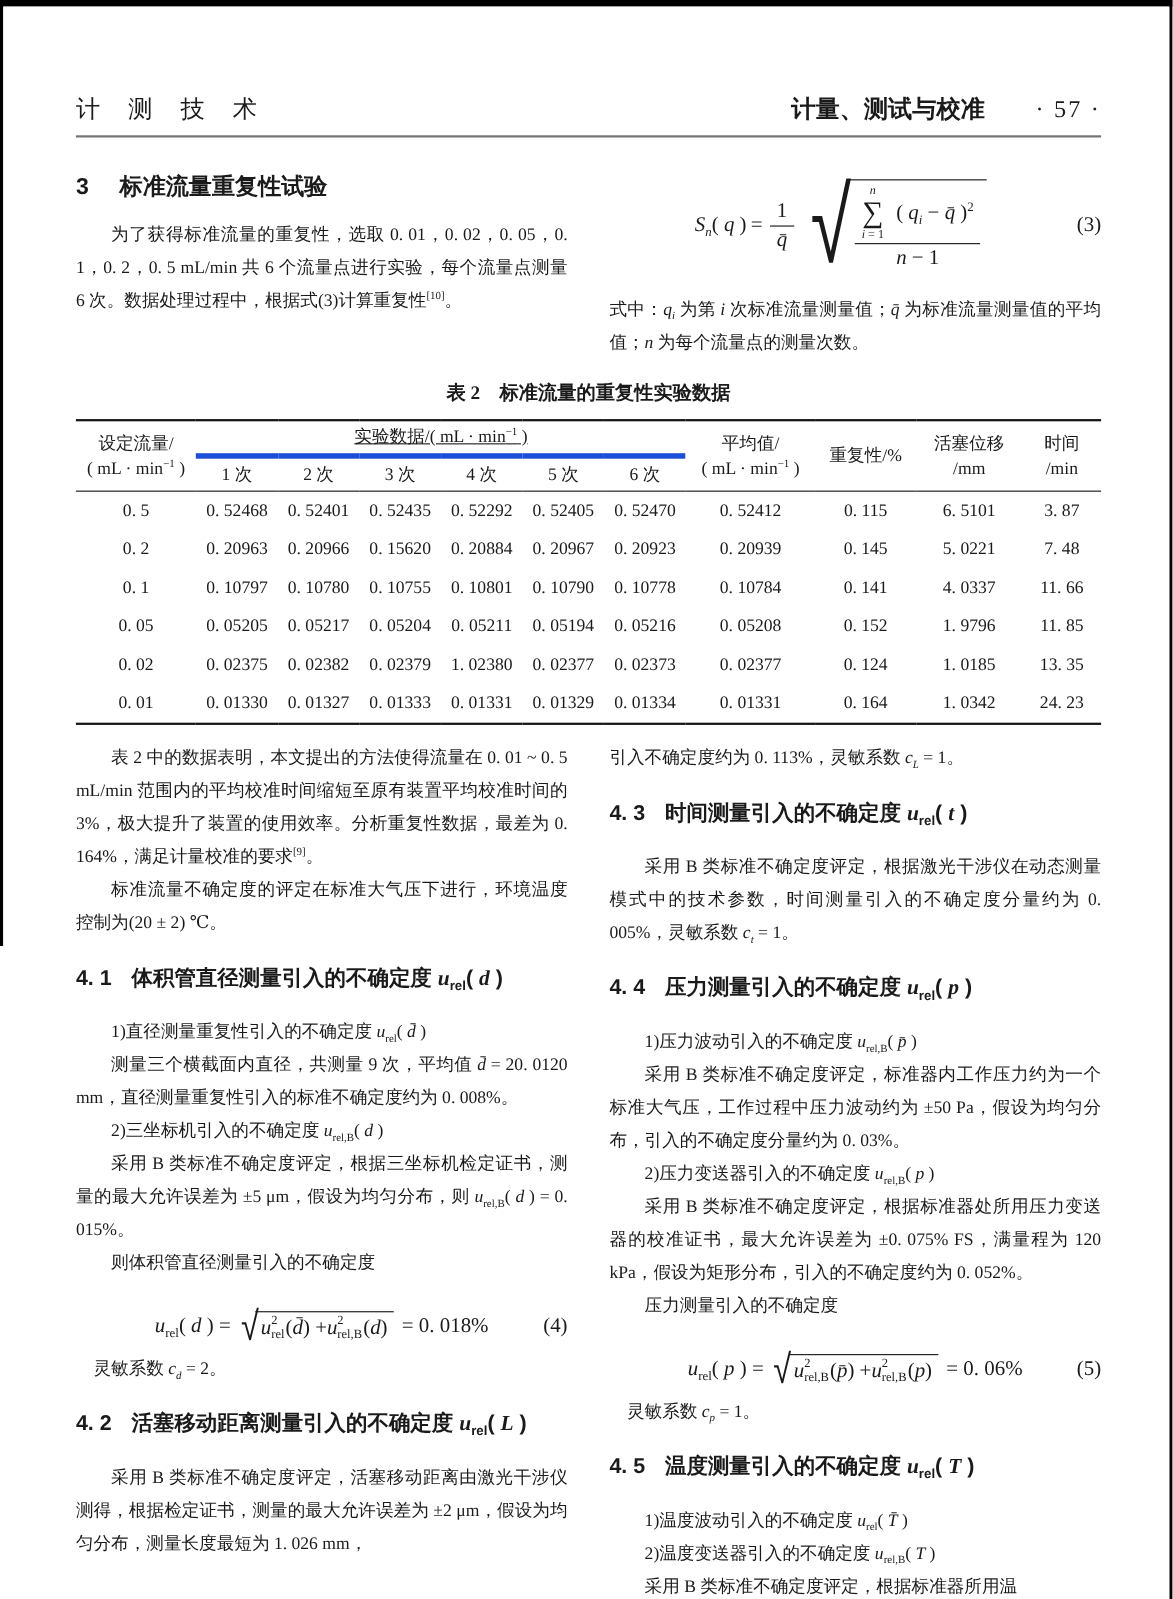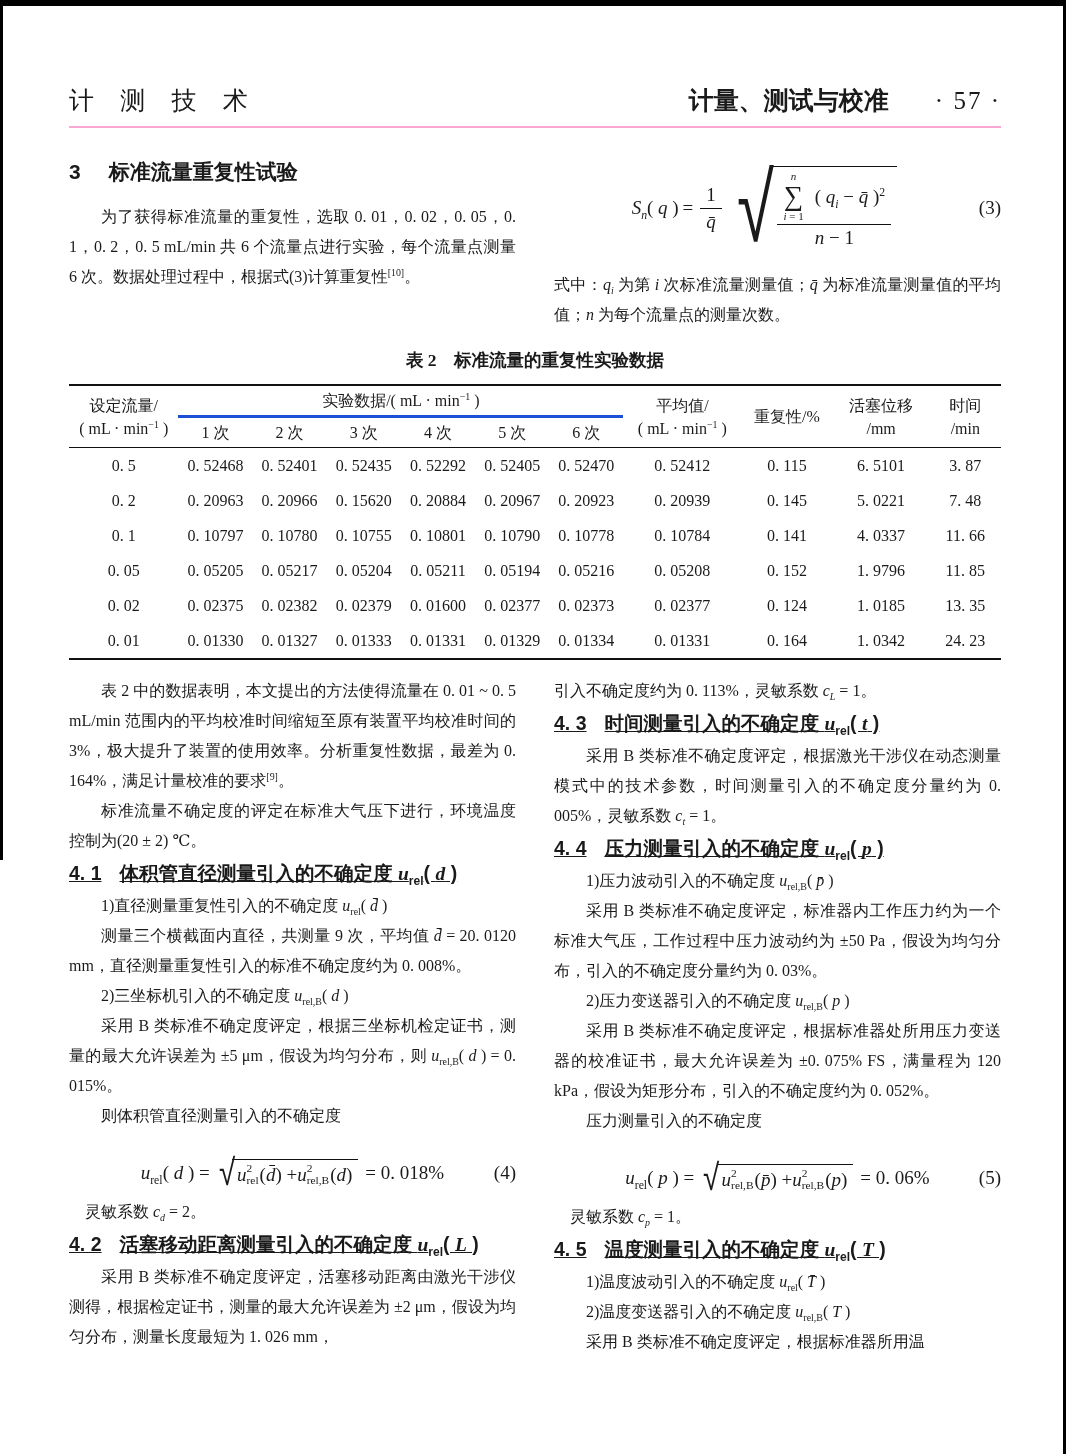--- a/index.html
+++ b/index.html
@@ -11,40 +11,40 @@
   
   .edge{position:absolute;background:#000;}
   .edge-top{left:0;top:0;width:1066px;height:6px;}
   .edge-right{right:0;top:0;width:3px;height:1454px;}
   .edge-left{left:0;top:0;width:3px;height:860px;}
 
   .page{position:absolute;left:3px;top:6px;right:3px;bottom:0;background:#fff;
         padding:78px 62px 0 66px;box-sizing:border-box;}
 
   
-  .pg-header{display:flex;align-items:flex-end;border-bottom:2px solid #f9a8d4;
-             padding-bottom:9px;font-size:25px;}
+  .pg-header{display:flex;align-items:flex-end;border-bottom:2px solid #737373;
+             padding-bottom:9px;font-size:22px;}
   .journal{letter-spacing:10px;}
   .hd-right{margin-left:auto;display:flex;align-items:baseline;gap:46px;}
   .col-title{font-family:"Liberation Sans","DejaVu Sans",sans-serif;font-weight:bold;}
   .page-no{letter-spacing:2px;}
 
   main{margin-top:24px;}
   .twocol{display:grid;grid-template-columns:1fr 1fr;column-gap:38px;}
 
   p{margin:0;font-size:16px;line-height:30px;text-align:justify;}
   .indent{text-indent:2em;}
   .indent1{text-indent:1em;}
   sub,sup{font-size:0.62em;line-height:0;}
 
   h2.sec{font-family:"Liberation Sans","DejaVu Sans",sans-serif;font-size:21px;
          font-weight:bold;margin:6px 0 16px;}
   h2.sec .secno{margin-right:28px;}
   h3.subsec{font-family:"Liberation Sans","DejaVu Sans",sans-serif;font-size:19.5px;
-            font-weight:bold;margin:2px 0;line-height:30px;text-decoration:underline;}
+            font-weight:bold;margin:19px 0;line-height:30px;}
   h3.subsec .subno{margin-right:18px;}
   h3.subsec i{font-family:"Liberation Serif","DejaVu Serif",serif;}
 
   
   .formula{display:flex;align-items:center;font-size:19px;margin:6px 0;}
   .feq{margin:0 auto;display:inline-flex;align-items:center;gap:7px;}
   .ftag{margin-left:4px;}
   .frac{display:inline-flex;flex-direction:column;align-items:center;line-height:1.25;}
   .fnum{border-bottom:1.6px solid #111;padding:0 6px 1px;display:inline-flex;align-items:center;gap:6px;}
   .fden{padding:1px 6px 0;}
@@ -63,21 +63,21 @@
       justify-content:center;vertical-align:-0.45em;line-height:1.05;font-size:0.6em;
       margin:0 1px 0 0;}
 
   
   figure{margin:18px 0 16px;}
   figcaption{text-align:center;font-size:17.5px;font-weight:bold;margin-bottom:12px;}
   table{width:100%;border-collapse:collapse;border-top:2.5px solid #111;
         border-bottom:2.5px solid #111;font-size:16px;table-layout:fixed;}
   thead{border-bottom:1.6px solid #111;}
   th{font-weight:normal;padding:3px 2px;line-height:1.45;}
-  th.exp{border-bottom:3px solid #1d4ed8;}
+  th.exp{border-bottom:5px solid #1d4ed8;text-decoration:underline;}
   td{text-align:center;padding:8.5px 2px;}
 </style>
 </head>
 <body>
 
 <div class="edge edge-top"></div>
 <div class="edge edge-right"></div>
 <div class="edge edge-left"></div>
 
 <div class="page">
@@ -215,21 +215,21 @@
               <td>0. 05208</td>
               <td>0. 152</td>
               <td>1. 9796</td>
               <td>11. 85</td>
             </tr>
             <tr>
               <td>0. 02</td>
               <td>0. 02375</td>
               <td>0. 02382</td>
               <td>0. 02379</td>
-              <td>0. 01600</td>
+              <td>1. 02380</td>
               <td>0. 02377</td>
               <td>0. 02373</td>
               <td>0. 02377</td>
               <td>0. 124</td>
               <td>1. 0185</td>
               <td>13. 35</td>
             </tr>
             <tr>
               <td>0. 01</td>
               <td>0. 01330</td>

